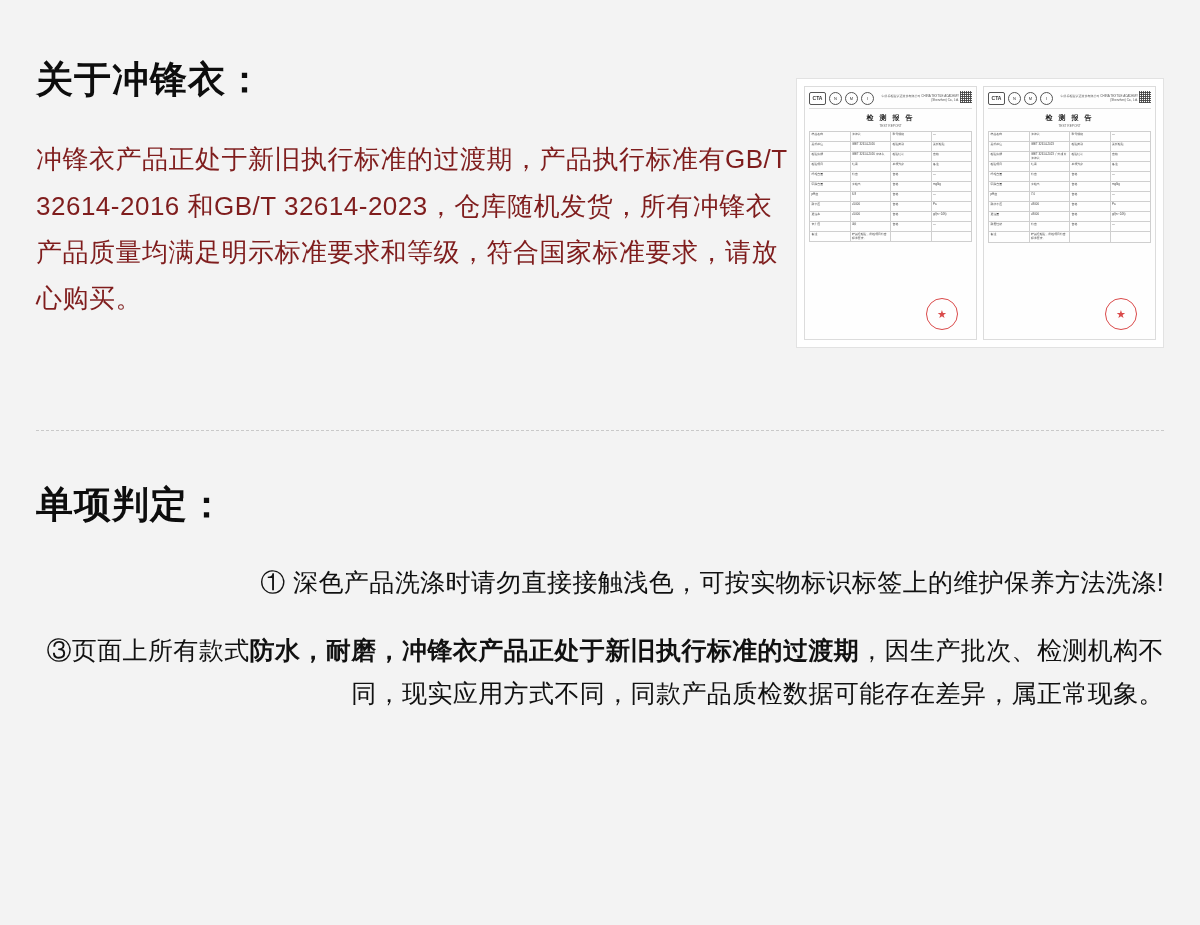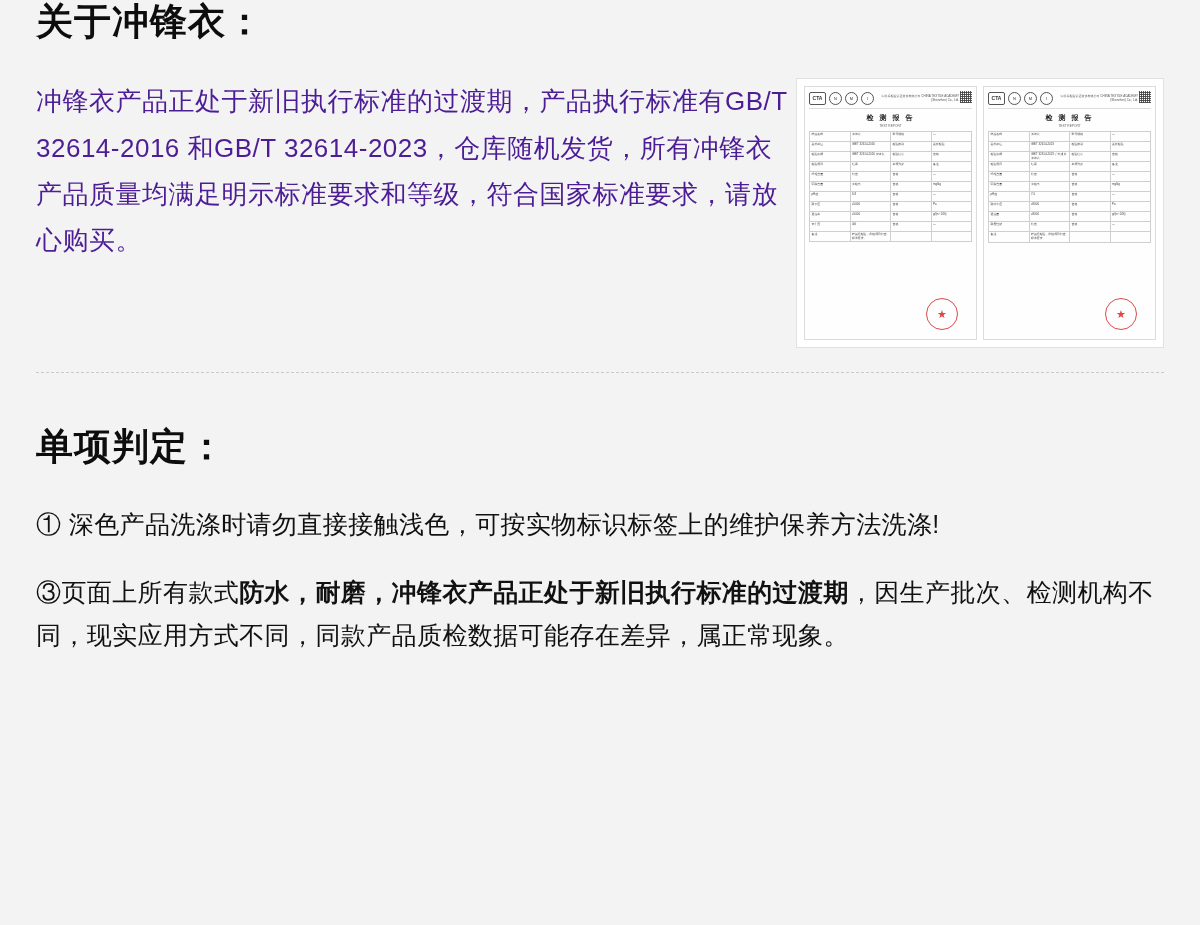--- a/index.html
+++ b/index.html
@@ -18,35 +18,36 @@
     position: relative;
     width: 1200px;
     height: 925px;
     box-sizing: border-box;
     padding: 0 36px;
   }
 
   
   .section-one {
     position: relative;
+    padding-top: 58px;
     min-height: 330px;
   }
   .heading {
     font-size: 37px;
     font-weight: bold;
     letter-spacing: 1px;
     color: #0d0d0d;
     margin: 0 0 34px 0;
     line-height: 1.2;
   }
   .about-body {
     width: 760px;
     font-size: 26px;
     line-height: 1.78;
-    color: #4c1d95;
+    color: #7f1d1d;
     letter-spacing: 0.5px;
   }
 
   
   .cert-wrap {
     position: absolute;
     right: 0;
     top: 78px;
     width: 368px;
     height: 270px;
@@ -177,20 +178,21 @@
     padding-top: 52px;
   }
   .tips {
     font-size: 25px;
     line-height: 1.72;
     color: #111;
     letter-spacing: 0.4px;
   }
   .tip {
     margin-bottom: 10px;
+    text-align: right;
   }
   .tip b {
     font-weight: bold;
   }
 </style>
 </head>
 <body>
 
 <div class="page">
 

